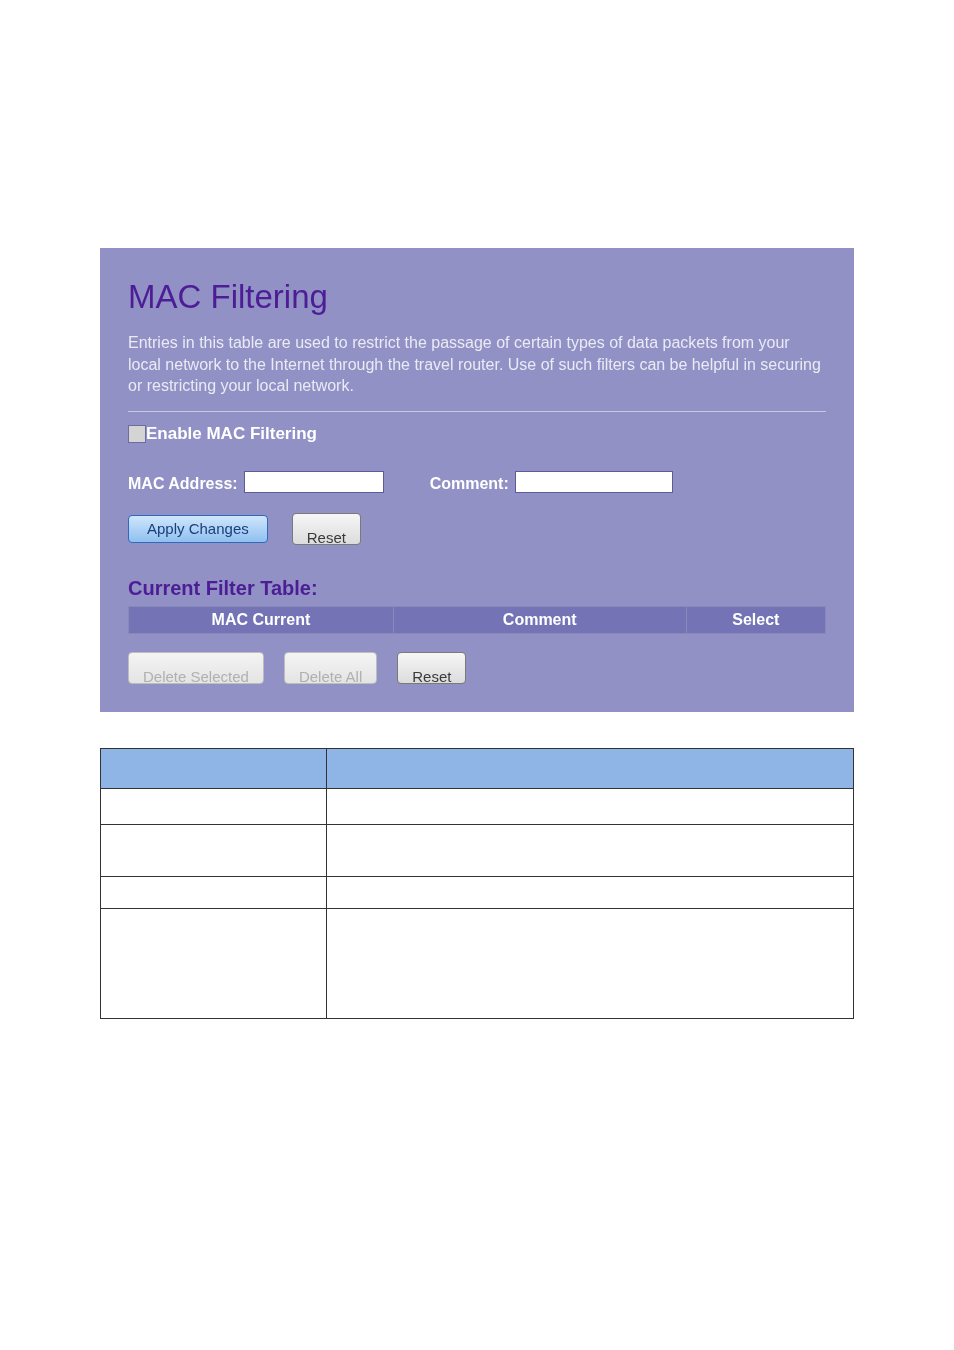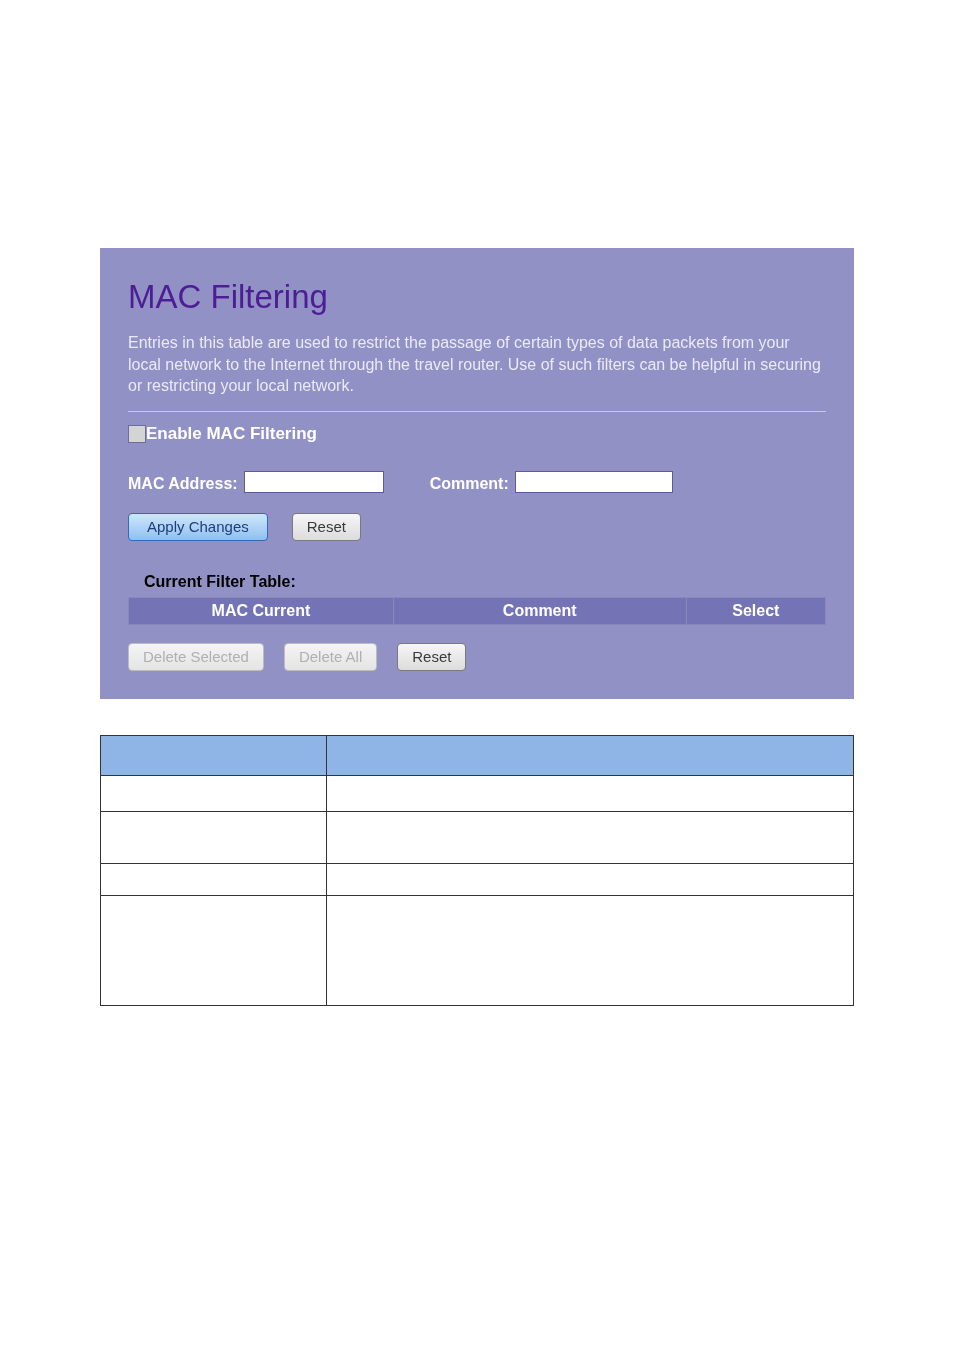--- a/index.html
+++ b/index.html
@@ -50,40 +50,40 @@
     }
     .mac-input { width:140px; margin-right:40px; }
     .comment-input { width:158px; }
     .btn-row { margin-top:20px; display:flex; gap:24px; align-items:center; }
     .btn {
       font-family:Arial,sans-serif;
       font-size:15px;
       height:28px;
       border-radius:4px;
       cursor:pointer;
-      padding:0 14px;
+      padding:15px 14px;
       border:1px solid #7a7a7a;
       background: linear-gradient(#f6f6f6,#dcdcdc);
       color:#3a3a3a;
     }
     .btn-primary {
       border:1px solid #2f6abf;
       background: linear-gradient(#cfe6fb,#8fc0ef);
       color:#1c3f7b;
       padding:0 18px;
     }
     .btn-disabled {
       color:#b0b0b0;
       border:1px solid #bdbdbd;
       background: linear-gradient(#f4f4f4,#e4e4e4);
       cursor:default;
     }
     .sect-label {
-      color:#000000; font-weight:bold; font-size:16px;
-      margin-top:32px; margin-bottom:6px;margin-left:16px;
+      color:#4c1d95; font-weight:bold; font-size:20px;
+      margin-top:32px; margin-bottom:6px;
     }
     .filter-table {
       width:100%; border-collapse:collapse;
     }
     .filter-table th {
       background:#7373b6;
       color:#fff;
       font-weight:bold;
       text-align:center;
       padding:4px 6px;

